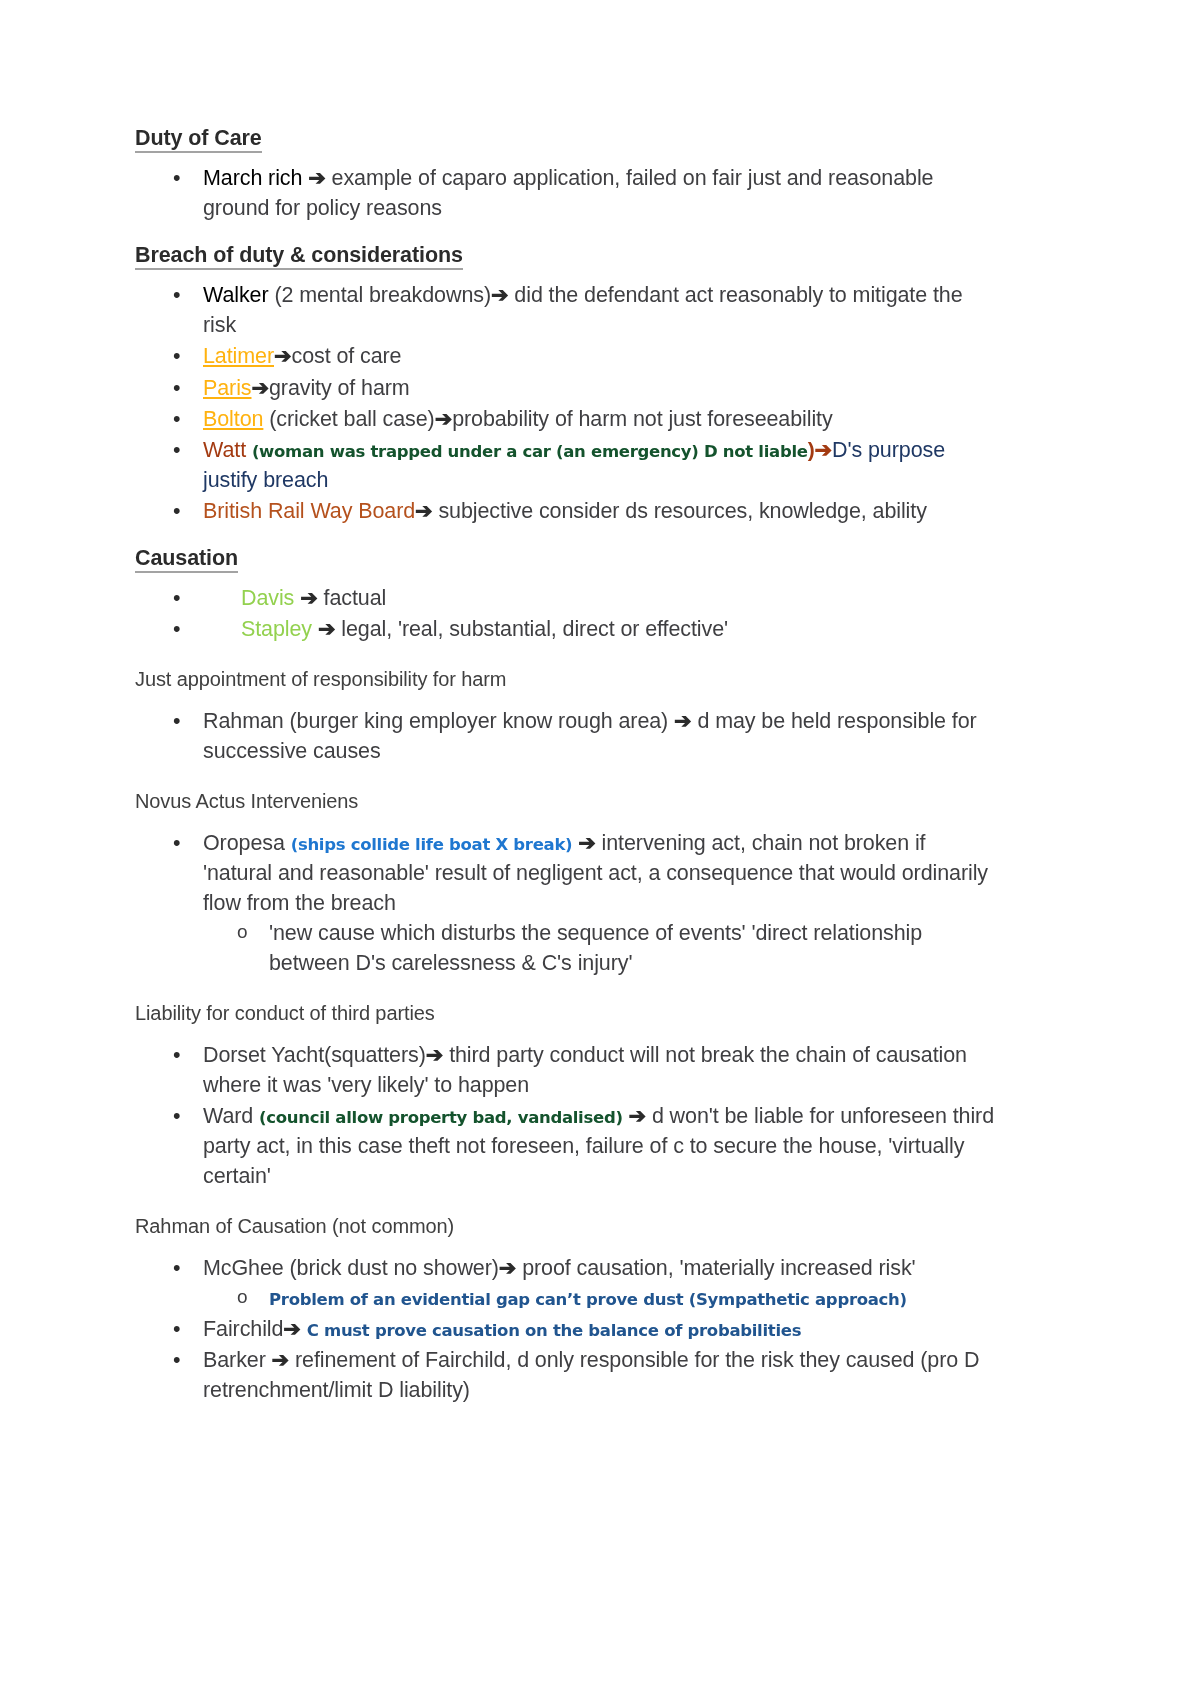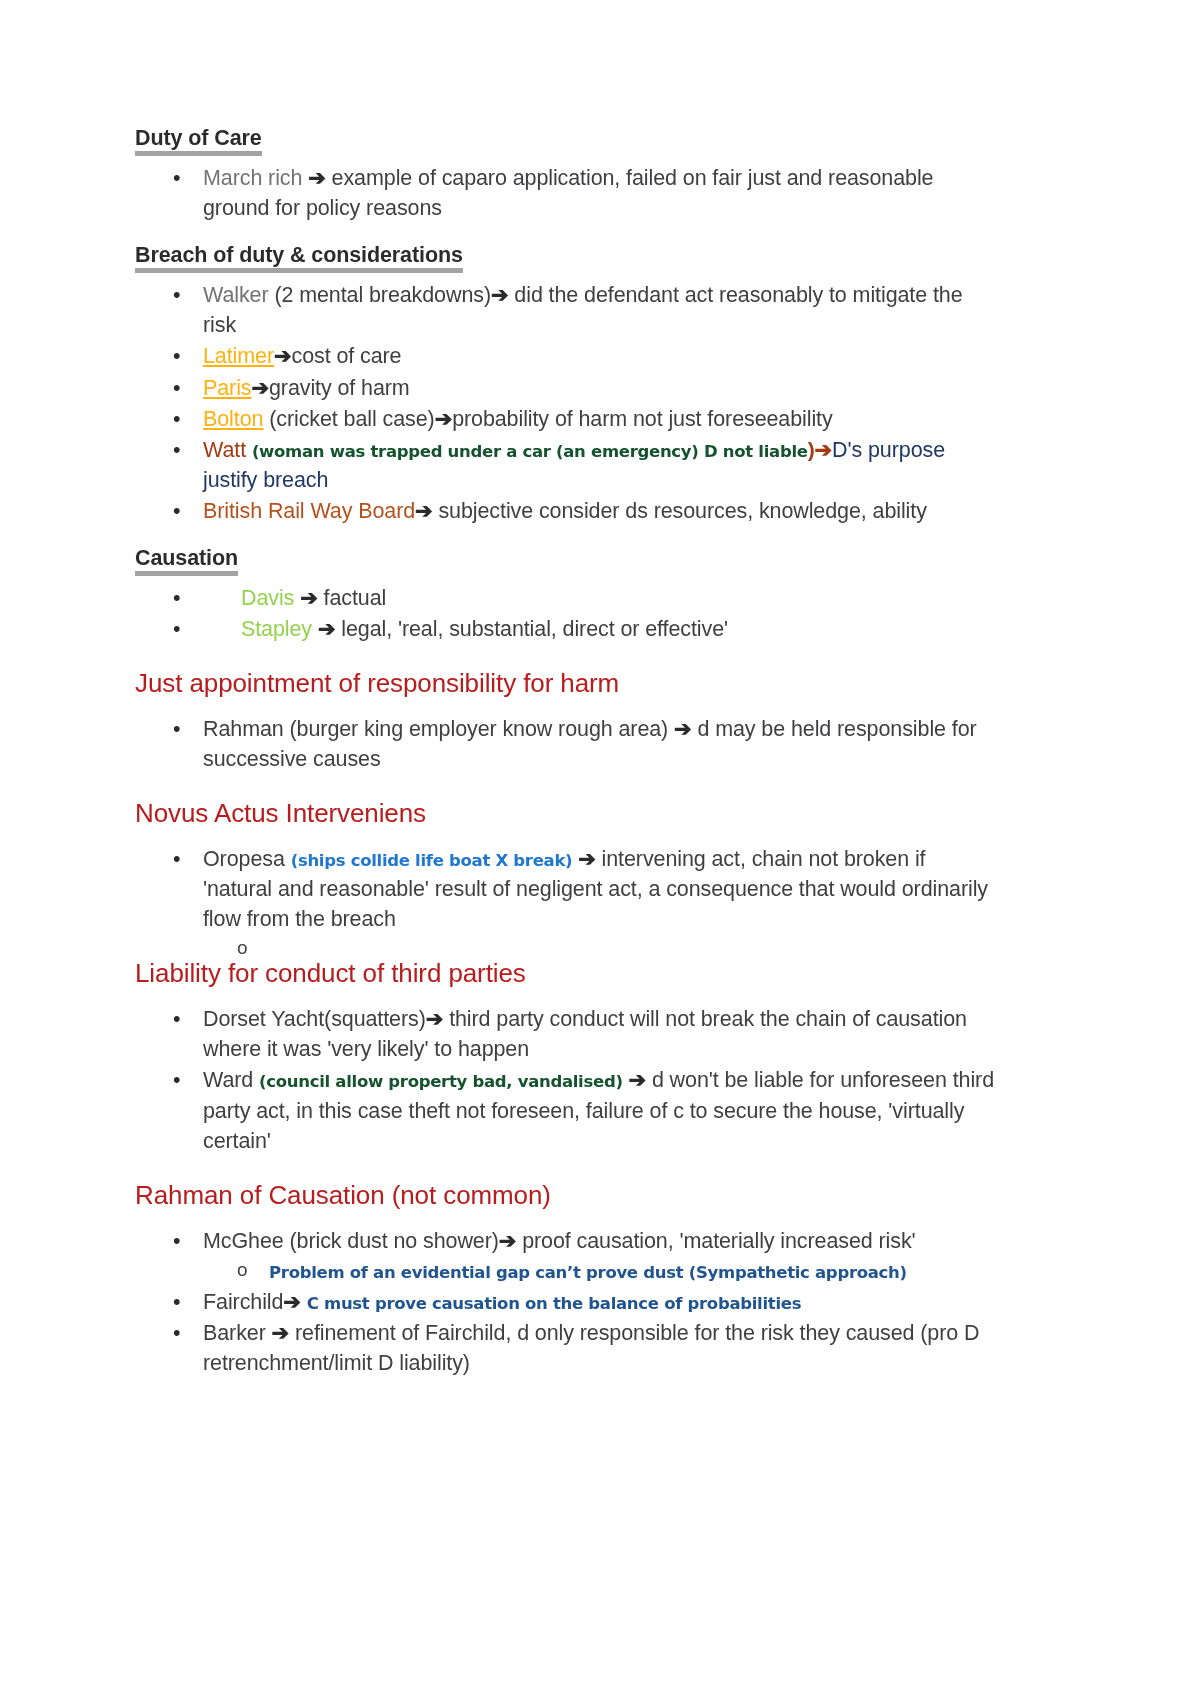--- a/index.html
+++ b/index.html
@@ -32,30 +32,30 @@
   h2.section-heading {
     font-size: 21.5px;
     font-weight: bold;
     color: #2b2b2b;
     margin: 0 0 10px 0;
     padding: 0;
     line-height: 1.35;
     letter-spacing: -0.1px;
   }
   h2.section-heading .ul {
-    border-bottom: 5px solid #a3a3a3;
+    border-bottom: 2px solid #a3a3a3;
     padding-bottom: 1px;
   }
 
   
   p.plain {
-    font-size: 26px;
+    font-size: 20px;
     line-height: 1.38;
     margin: 22px 0 12px 0;
-    color: #b91c1c;
+    color: #404040;
     letter-spacing: -0.1px;
   }
 
   
   ul.l1 {
     list-style: none;
     margin: 0 0 4px 0;
     padding: 0;
   }
   ul.l1 > li {
@@ -96,21 +96,21 @@
     top: 0;
     font-size: 19px;
     line-height: 1.52;
     color: #3f3f42;
   }
 
   .spacer-sm { height: 14px; }
 
   
   .case { white-space: nowrap; }
-  .case-orange   { color: #737373; }
+  .case-orange   { color: #000000; }
   .case-amber    { color: #ffb20f; text-decoration: underline; }
   .case-darkred  { color: #a33a11; }
   .case-rust     { color: #b5511d; }
   .case-green    { color: #93d14f; margin-left: 38px; }
 
   .arrow {
     font-weight: bold;
     color: #2b2b2b;
     font-size: 21px;
   }
@@ -222,21 +222,21 @@
 
     <ul class="l1">
       <li>
         <span class="bullet">•</span><span>Oropesa</span>
         <span class="annot annot-blue">(ships collide life boat X break)</span>
         <span class="arrow">➔</span>
         <span>intervening act, chain not broken if 'natural and reasonable' result of negligent act, a consequence that would ordinarily flow from the breach</span>
 
         <ul class="l2">
           <li>
-            <span class="bullet-o">o</span>
+            <span class="bullet-o">o</span><span>'new cause which disturbs the sequence of events' 'direct relationship between D's carelessness &amp; C's injury'</span>
           </li>
         </ul>
       </li>
     </ul>
 
     <p class="plain">Liability for conduct of third parties</p>
 
     <ul class="l1">
       <li>
         <span class="bullet">•</span><span>Dorset Yacht(squatters)</span><span class="arrow">➔</span>

